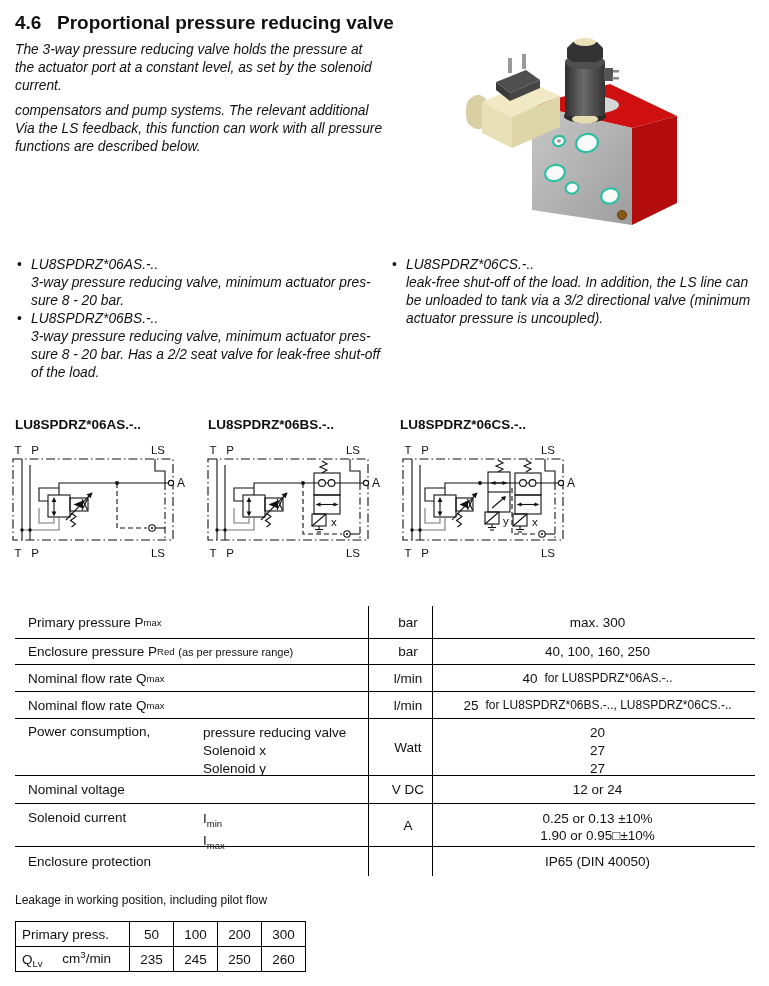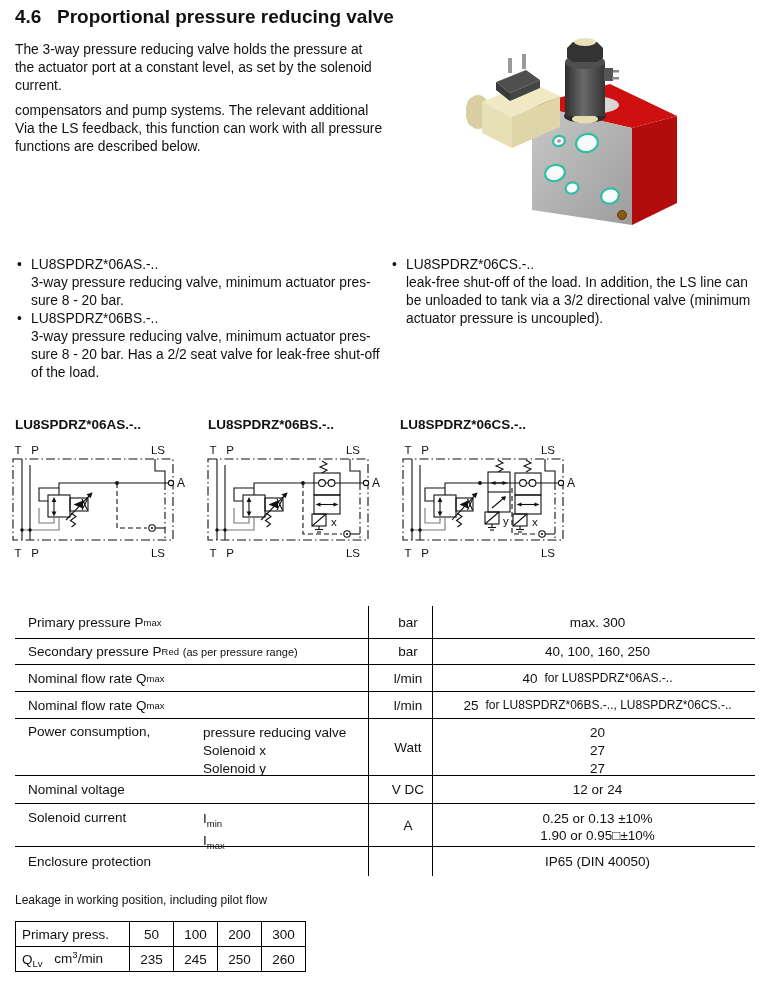--- a/index.html
+++ b/index.html
@@ -1,25 +1,25 @@
 <!DOCTYPE html>
 <html><head>
 <meta charset="utf-8">
 <style>
   html,body{margin:0;padding:0;background:#fff;}
   #page{position:relative;width:769px;height:986px;background:#ffffff;overflow:hidden;
         font-family:"Liberation Sans","DejaVu Sans",sans-serif;color:#111;}
   .abs{position:absolute;}
   
-  #hdr{left:15px;top:6px;font-size:19px;font-weight:bold;white-space:nowrap;}
+  #hdr{left:15px;top:12px;font-size:19px;font-weight:bold;white-space:nowrap;}
   #hdr .num{display:inline-block;width:42px;}
   
   #intro{left:15px;top:41px;font-size:13.8px;line-height:18px;width:395px;}
   #intro .para{margin-bottom:7px;}
-  .tline{white-space:nowrap;}
+  .tline{white-space:nowrap;font-style:italic;}
   
   .blist{font-size:13.8px;line-height:18px;}
   #blist-l{left:15px;top:256px;width:372px;}
   #blist-r{left:390px;top:256px;width:372px;}
   .bitem{position:relative;padding-left:16px;}
   .bitem .dot{position:absolute;left:2px;top:0;}
   
   .dtitle{font-size:13.5px;font-weight:bold;white-space:nowrap;}
   
   svg text{font-family:"Liberation Sans","DejaVu Sans",sans-serif;font-size:11.5px;fill:#111;}
@@ -340,21 +340,21 @@
     <div class="srow rule" style="height:33px;">
       <div class="c1">
           <span>Primary pressure P</span>
           <sub>max</sub>
         </div>
       <div class="c2">bar</div>
       <div class="c3">max. 300</div>
     </div>
 
     <div class="srow rule" style="height:26px;">
-      <div class="c1"><span>Secondary pressure P</span><sub>Red</sub>&nbsp;<span class="small">(as per pressure range)</span></div>
+      <div class="c1"><span>Enclosure pressure P</span><sub>Red</sub>&nbsp;<span class="small">(as per pressure range)</span></div>
       <div class="c2">bar</div>
       <div class="c3">40, 100, 160, 250</div>
     </div>
 
     <div class="srow rule" style="height:27px;">
       <div class="c1">
           <span>Nominal flow rate Q</span>
           <sub>max</sub>
         </div>
       <div class="c2">l/min</div>
@@ -427,21 +427,21 @@
         <tr>
       <td class="lab">Primary press.</td>
       <td class="num">50</td>
       <td class="num">100</td>
       <td class="num">200</td>
       <td class="num">300</td>
     </tr>
     <tr>
       <td class="lab">
         <span>Q</span><sub>Lv</sub>
-        <span style="margin-left:8px;"><span>cm</span><sup>3</sup><span>/min</span></span>
+        <span style="margin-left:16px;"><span>cm</span><sup>3</sup><span>/min</span></span>
       </td>
       <td class="num">235</td>
       <td class="num">245</td>
       <td class="num">250</td>
       <td class="num">260</td>
     </tr>
   </tbody>
     </table>
 
 </div>

